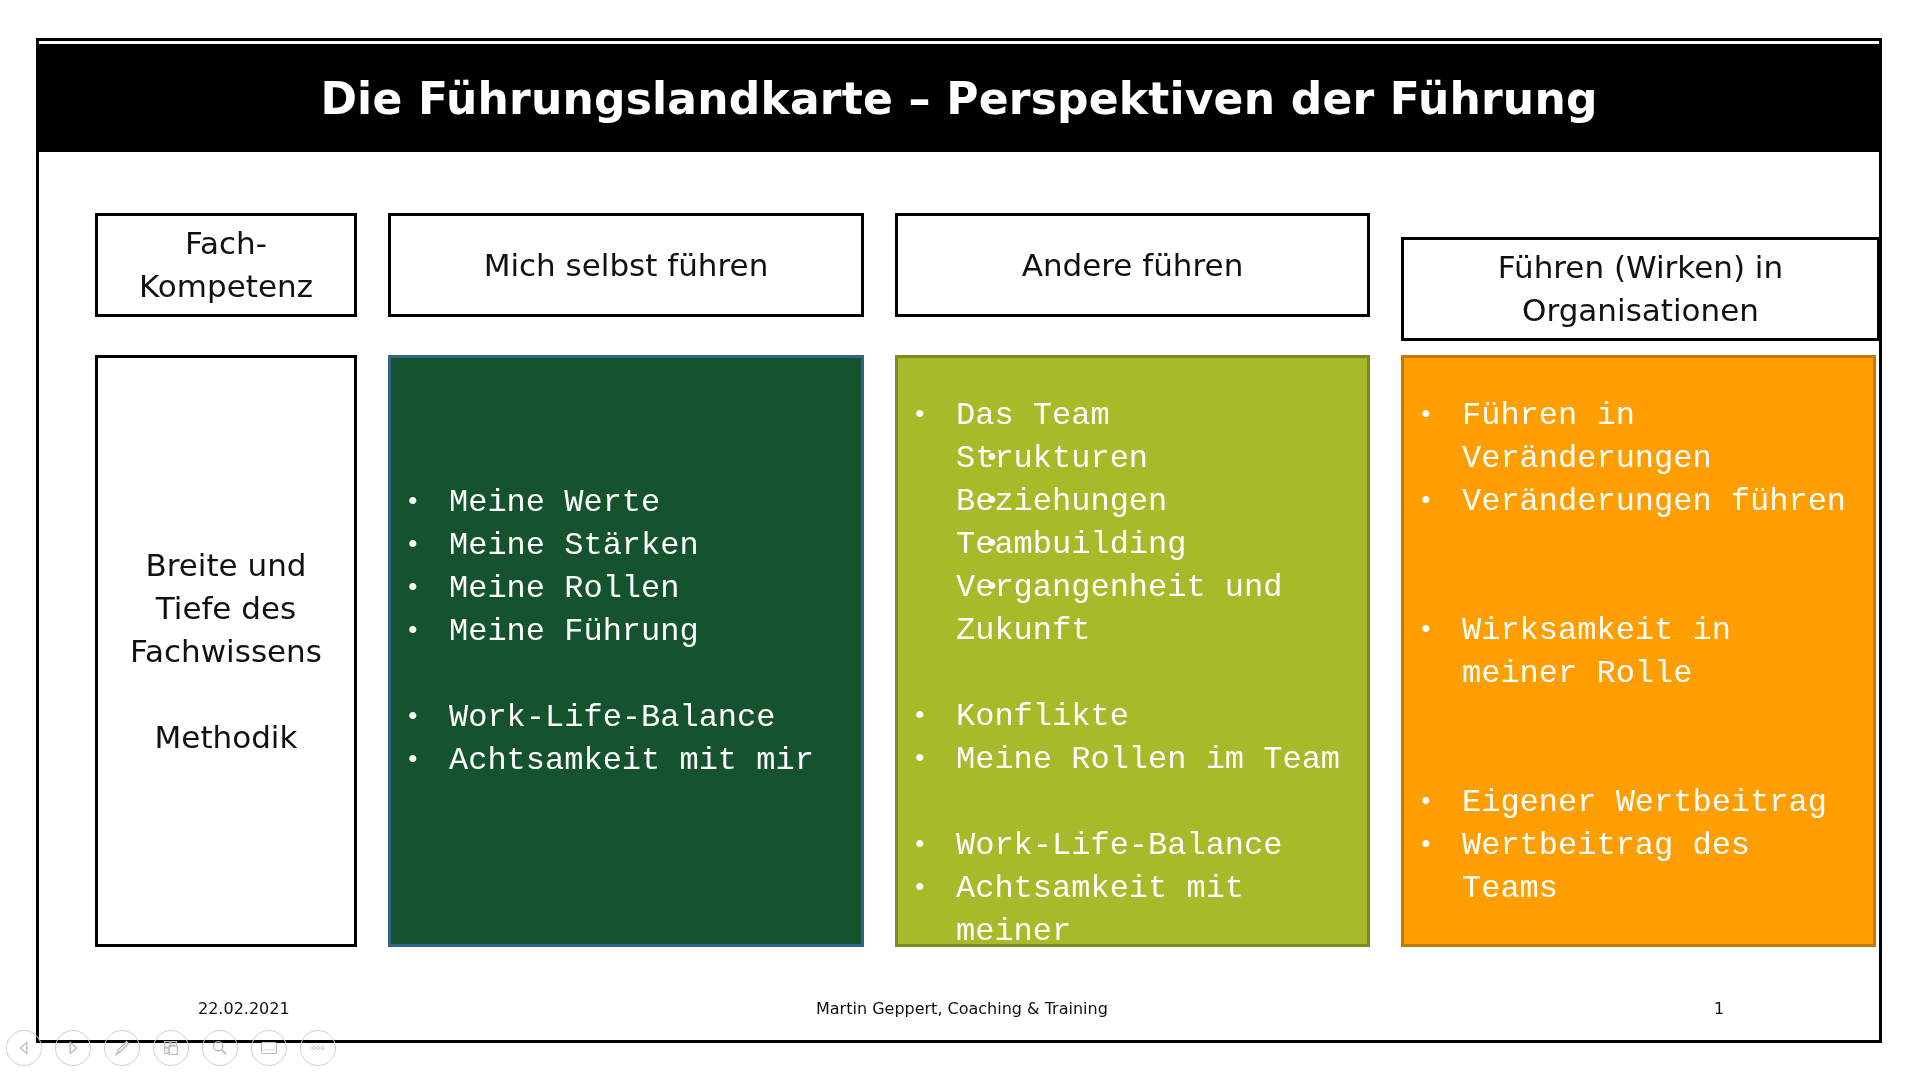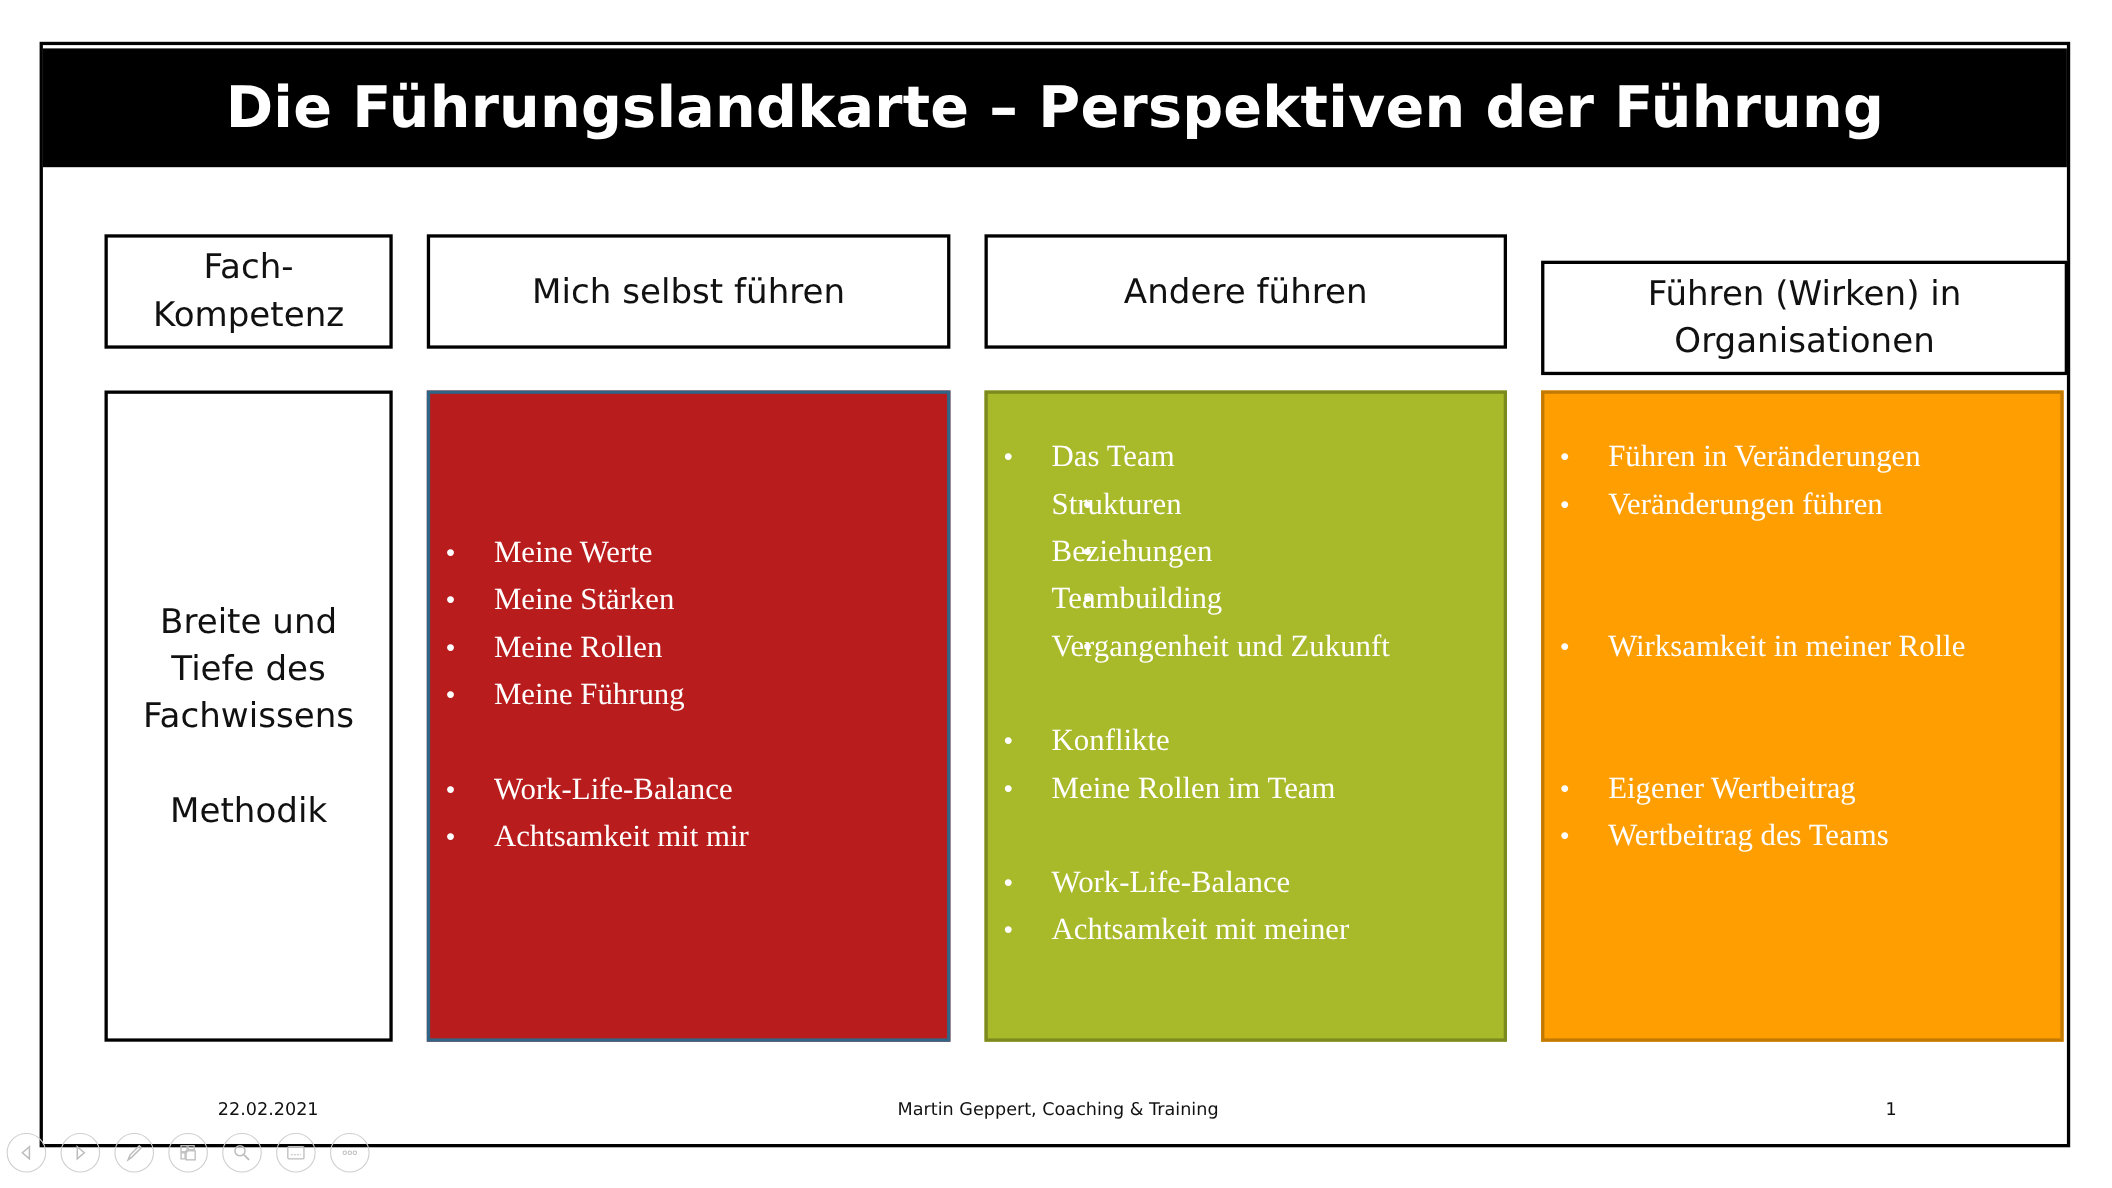--- a/index.html
+++ b/index.html
@@ -2,37 +2,37 @@
 <html><head>
 <meta charset="utf-8">
 <style>
   html, body { margin:0; padding:0; }
   body { width:1920px; height:1080px; background:#ffffff; position:relative; overflow:hidden;
          font-family:"Liberation Sans", "DejaVu Sans", sans-serif; }
   .slide { position:absolute; left:36px; top:38px; width:1846px; height:1005px;
            border:3px solid #000; box-sizing:border-box; background:#fff; }
   .titlebar { position:absolute; left:0; top:3px; right:0; height:108px; background:#000;
               display:flex; align-items:center; justify-content:center; }
-  .titlebar h1 { margin:0; color:#fff; font-size:52px; font-weight:bold; letter-spacing:0.2px;
+  .titlebar h1 { margin:0; color:#fff; font-size:44px; font-weight:bold; letter-spacing:0.2px;
                  font-family:"DejaVu Sans", sans-serif; }
   .box { position:absolute; box-sizing:border-box; }
   .hdr { top:172px; height:104px; border:3px solid #000; background:#fff;
          display:flex; align-items:center; justify-content:center; text-align:center;
          font-size:31px; line-height:43px; color:#111; font-family:"DejaVu Sans", sans-serif; }
   .hdr span { white-space:pre-line; }
   .content { top:314px; height:592px; }
   .c1 { left:56px; width:262px; border:3px solid #000; background:#fff;
         display:flex; align-items:center; justify-content:center; text-align:center;
         font-size:31px; line-height:43px; color:#111; font-family:"DejaVu Sans", sans-serif; }
   .c1 .ct { white-space:pre-line; }
-  .c2 { left:349px; width:476px; background:#b91c1c; border:3px solid #2f6688; }
+  .c2 { left:349px; width:476px; background:#14532d; border:3px solid #2f6688; }
   .c3 { left:856px; width:475px; background:#a8b92a; border:3px solid #7c8a1f; }
   .c4 { left:1362px; width:475px; background:#ff9e00; border:3px solid #c27a05; }
   ul.bl { list-style:none; margin:0; padding:0; position:absolute; left:0; right:14px;
-          color:#fff; font-size:28px; line-height:43px; font-family:Liberation Serif, serif; }
+          color:#fff; font-size:32px; line-height:43px; font-family:Liberation Mono, monospace; }
   ul.bl li { position:relative; padding-left:58px; }
   ul.bl li::before { content:"\2022"; position:absolute; left:14px; top:0; font-size:26px; }
   ul.bl li.sub { }
   ul.bl li.sub::before { left:86px; }
   ul.bl li.gap { margin-top:43px; }
   ul.bl li.gap2 { margin-top:86px; }
   .footer { position:absolute; top:958px; font-size:16px; color:#111; font-family:"DejaVu Sans", sans-serif; }
   .navbar { position:absolute; left:6px; top:1030px; display:flex; gap:13px; }
   .navbtn { width:36px; height:36px; border:1.5px solid #cfcfcf; border-radius:50%;
             display:flex; align-items:center; justify-content:center; box-sizing:border-box; }

